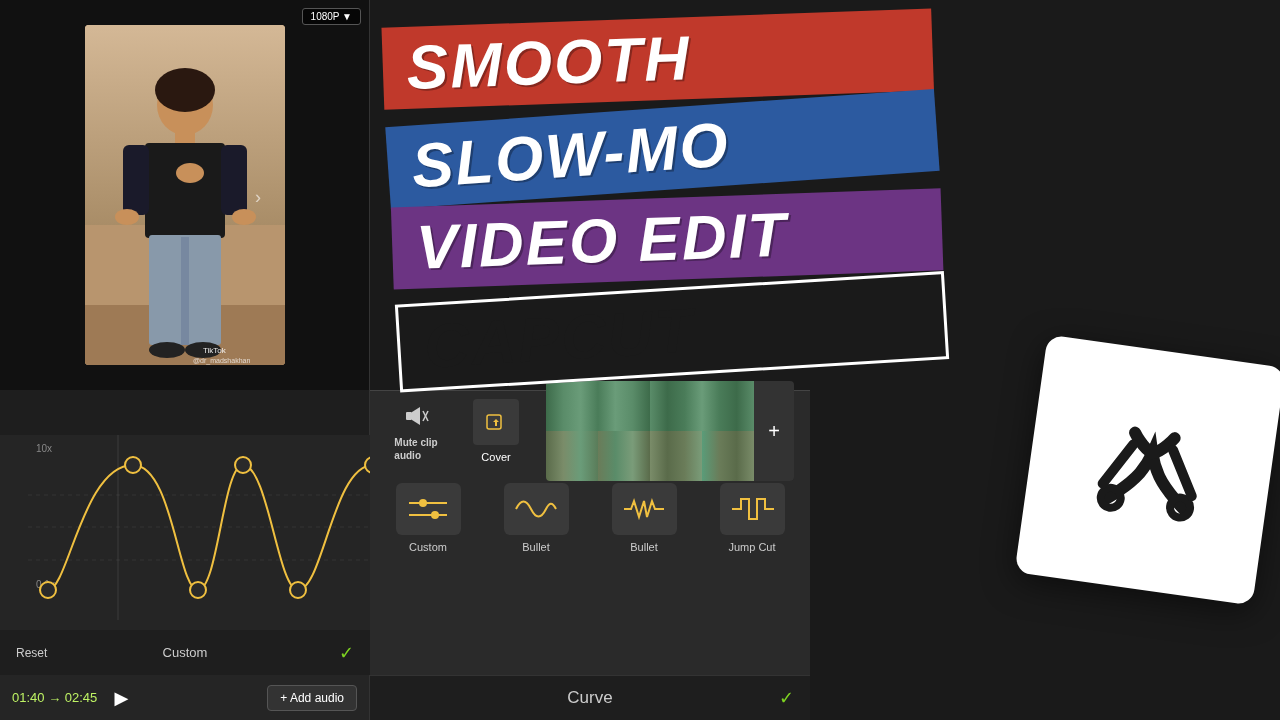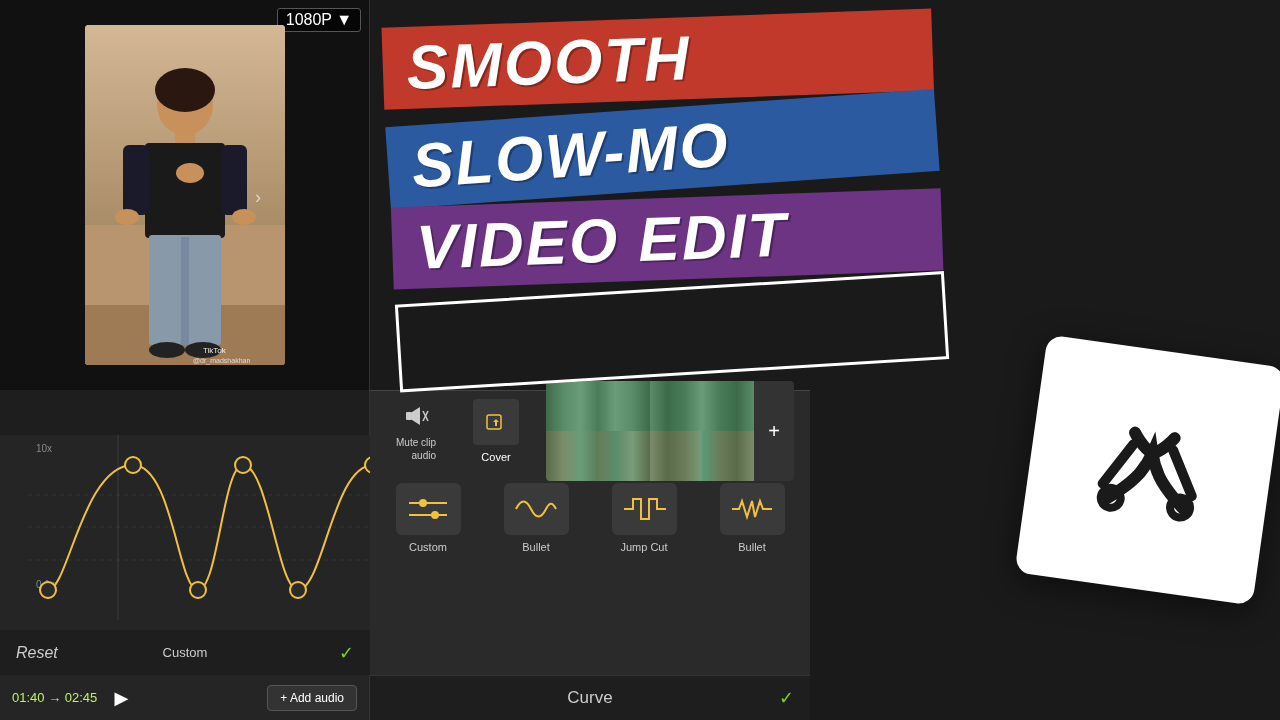--- a/index.html
+++ b/index.html
@@ -41,21 +41,21 @@
       position: relative;
       overflow: hidden;
     }
 
     .resolution-badge {
       position: absolute;
       top: 8px;
       right: 8px;
       background: rgba(0,0,0,0.6);
       color: white;
-      font-size: 16px;
+      font-size: 10px;
       padding: 2px 8px;
       border-radius: 3px;
       border: 1px solid #555;
     }
 
     .timeline-bar {
       position: absolute;
       bottom: 0;
       left: 0;
       right: 0;
@@ -140,23 +140,22 @@
       background: #1e1e1e;
       display: flex;
       align-items: center;
       padding: 0 16px;
     }
 
     .reset-btn {
       background: transparent;
       border: none;
       color: #ccc;
-      font-size: 16px;
-      cursor: pointer;
-      font-style: italic;
+      font-size: 12px;
+      cursor: pointer;
     }
 
     .curve-label {
       position: absolute;
       left: 50%;
       transform: translateX(-50%);
       color: #ccc;
       font-size: 13px;
     }
 
@@ -502,21 +501,21 @@
 
     <div class="tool-btn">
       <div class="tool-icon">
         <svg width="28" height="28" viewBox="0 0 28 28" fill="none" xmlns="http://www.w3.org/2000/svg">
           <rect x="4" y="10" width="6" height="8" rx="1" fill="#ccc"></rect>
           <path d="M10 10 L18 5 L18 23 L10 18 Z" fill="#ccc"></path>
           <line x1="21" y1="9" x2="26" y2="19" stroke="#ccc" stroke-width="1.5"></line>
           <line x1="21" y1="19" x2="26" y2="9" stroke="#ccc" stroke-width="1.5"></line>
         </svg>
       </div>
-      <span style="color:#ccc;font-size:10px;text-align:right;line-height:1.3;">Mute clip<br>audio</span>
+      <span style="color:#ccc;font-size:10px;text-align:left;line-height:1.3;font-weight:bold;">Mute clip<br>audio</span>
     </div>
 
     <div class="cover-box tool-btn">
       <div class="cover-icon-box">
         <svg width="24" height="24" viewBox="0 0 24 24" fill="none" xmlns="http://www.w3.org/2000/svg">
           <rect x="3" y="5" width="14" height="14" rx="2" stroke="#f0c040" stroke-width="1.5" fill="none"></rect>
           <path d="M9 12 L12 9 L15 12 L13 12 L13 16 L11 16 L11 12 Z" fill="#f0c040"></path>
         </svg>
       </div>
       <span class="cover-label">Cover</span>
@@ -563,33 +562,33 @@
           <path d="M5 16 C10 6, 15 6, 20 16 C25 26, 30 26, 35 16 C38 10, 41 8, 45 16" stroke="#f0c040" stroke-width="2" fill="none"></path>
         </svg>
       </div>
       <span class="effect-label">Bullet</span>
     </div>
 
 
     <div class="effect-item">
       <div class="effect-icon-box">
         <svg width="50" height="32" viewBox="0 0 50 32" fill="none" xmlns="http://www.w3.org/2000/svg">
+          <path d="M5 16 L12 16 L15 8 L20 24 L25 8 L28 24 L33 8 L36 16 L45 16" stroke="#f0c040" stroke-width="2" fill="none"></path>
+        </svg>
+      </div>
+      <span class="effect-label">Bullet</span>
+    </div>
+
+    <div class="effect-item">
+      <div class="effect-icon-box">
+        <svg width="50" height="32" viewBox="0 0 50 32" fill="none" xmlns="http://www.w3.org/2000/svg">
           <path d="M5 16 L14 16 L14 6 L22 6 L22 26 L30 26 L30 6 L38 6 L38 16 L47 16" stroke="#f0c040" stroke-width="2" fill="none"></path>
         </svg>
       </div>
       <span class="effect-label">Jump Cut</span>
-    </div>
-
-    <div class="effect-item">
-      <div class="effect-icon-box">
-        <svg width="50" height="32" viewBox="0 0 50 32" fill="none" xmlns="http://www.w3.org/2000/svg">
-          <path d="M5 16 L12 16 L15 8 L20 24 L25 8 L28 24 L33 8 L36 16 L45 16" stroke="#f0c040" stroke-width="2" fill="none"></path>
-        </svg>
-      </div>
-      <span class="effect-label">Bullet</span>
     </div>
   </div>
 </div>
 
 <div class="bottom-bar-right">
   <span style="color:transparent;">.</span>
   <span class="curve-center-label">Curve</span>
   <button class="check-right" style="margin-left:auto;">✓</button>
 </div>
 

